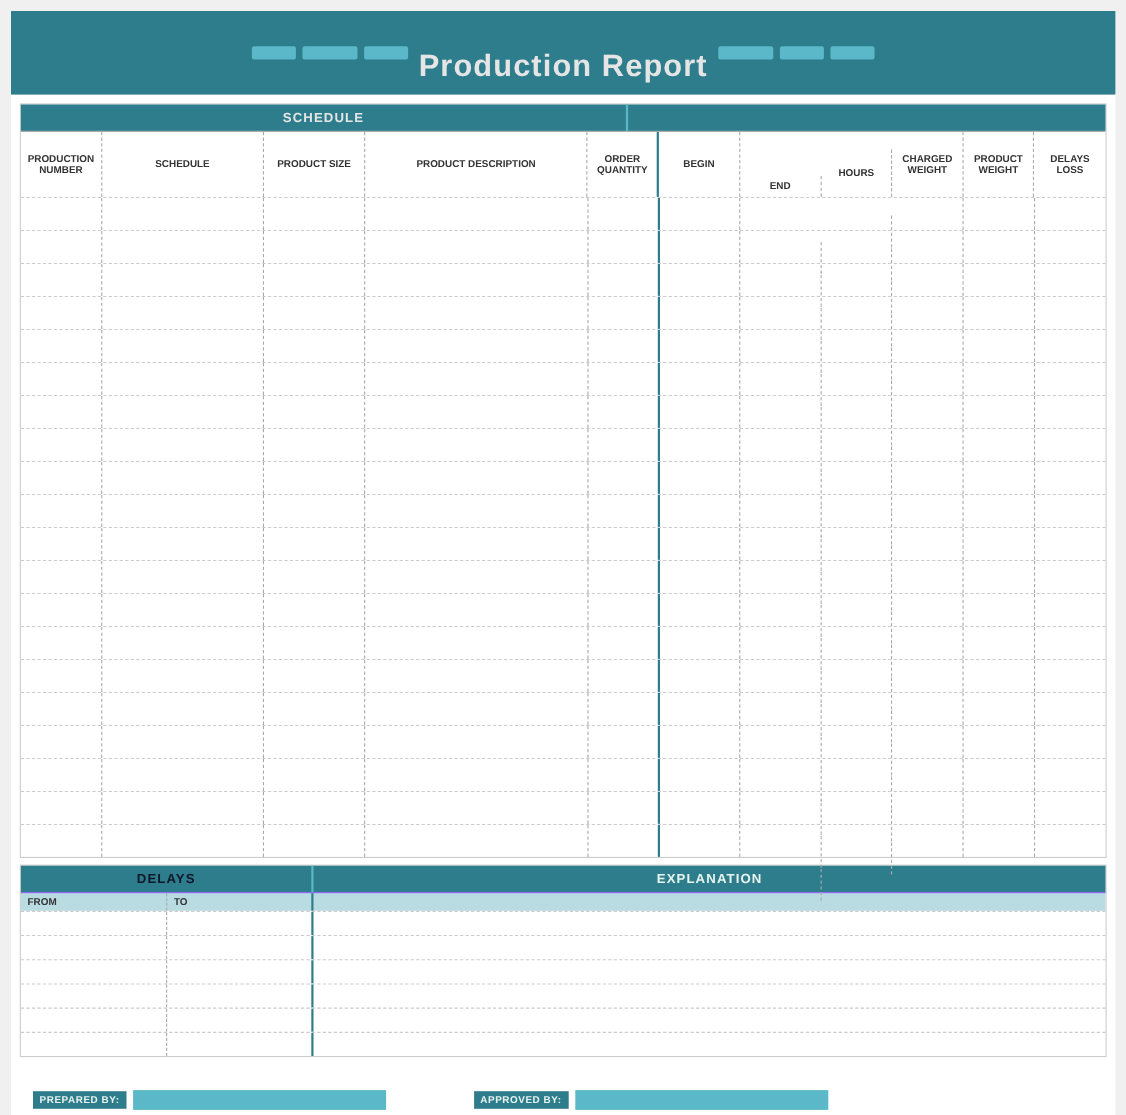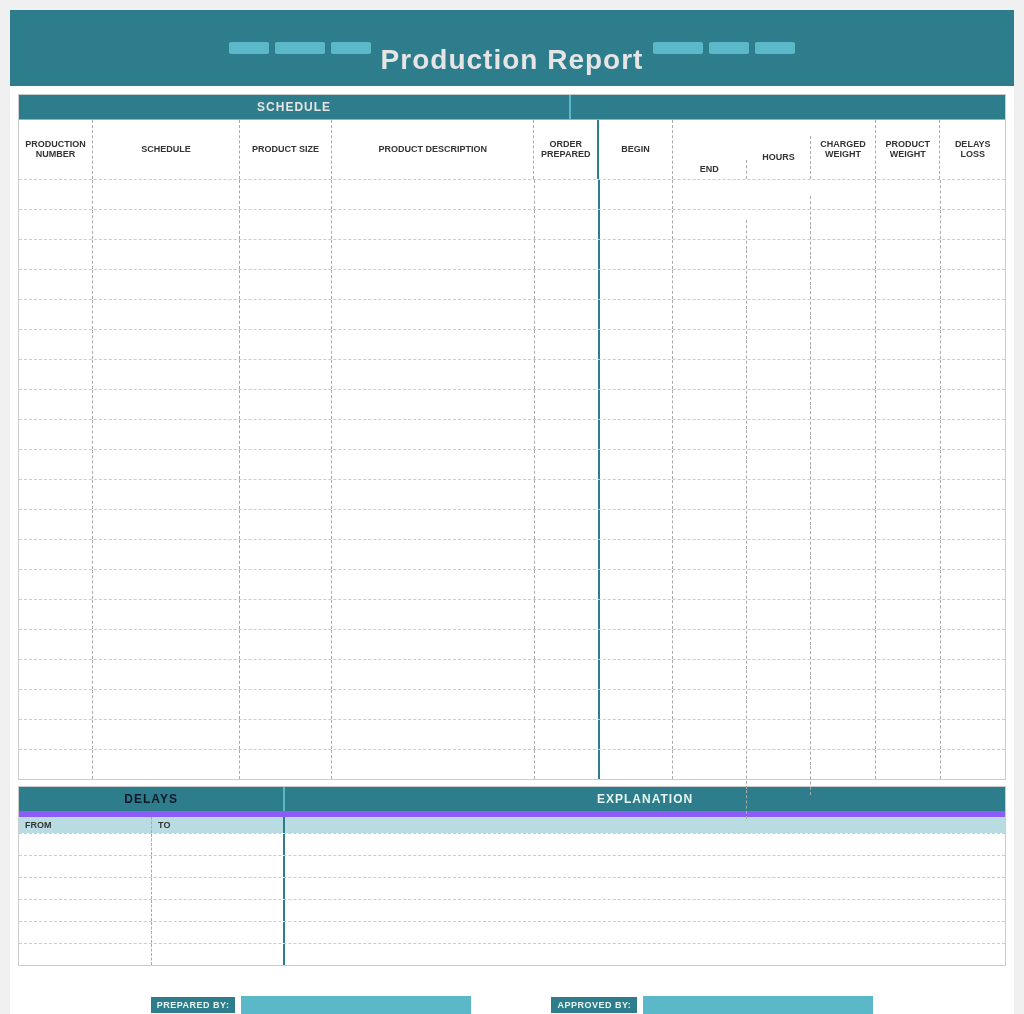--- a/index.html
+++ b/index.html
@@ -147,21 +147,21 @@
       width: 73%;
       text-align: center;
       color: #e8f4f0;
       font-size: 12px;
       font-weight: bold;
       letter-spacing: 1px;
       padding: 5px 0;
     }
     .delays-col-headers {
       display: flex;
-      border-top: 6px solid #8b5cf6;
+      border-top: 1px solid #8b5cf6;
       background: #b8dce2;
     }
     .delays-col-header {
       font-size: 9px;
       font-weight: bold;
       color: #333;
       padding: 3px 6px;
       border-right: 1px dashed #aaa;
       width: 13.5%;
     }
@@ -190,23 +190,23 @@
     }
     .delays-explanation-cell {
       width: 73%;
       height: 100%;
     }
 
     
     .footer {
       margin-top: 30px;
       display: flex;
-      justify-content: center;
+      justify-content: flex-start;
       gap: 80px;
-      padding: 0 32px;
+      padding: 0 20px;
     }
     .signature-block {
       display: flex;
       align-items: center;
       gap: 6px;
     }
     .signature-label {
       background: #2e7d8c;
       color: #e8f4f0;
       font-size: 9px;
@@ -243,21 +243,21 @@
 
     <div class="section-headers">
       <div class="section-schedule">SCHEDULE</div>
     </div>
 
     <div class="col-headers">
       <div class="col-header col-prod-num">PRODUCTION NUMBER</div>
       <div class="col-header col-customer">SCHEDULE</div>
       <div class="col-header col-prod-size">PRODUCT SIZE</div>
       <div class="col-header col-prod-desc">PRODUCT DESCRIPTION</div>
-      <div class="col-header col-order-qty" style="border-right: 2px solid #2e7d8c;">ORDER PREPARED</div>
+      <div class="col-header col-order-qty" style="border-right: 2px solid #2e7d8c;">ORDER QUANTITY</div>
       <div class="col-header col-begin">BEGIN</div>
       <div class="col-header col-end">END</div>
       <div class="col-header col-hours">HOURS</div>
       <div class="col-header col-chg-weight">CHARGED WEIGHT</div>
       <div class="col-header col-prod-weight">PRODUCT WEIGHT</div>
       <div class="col-header col-scrap-loss">DELAYS LOSS</div>
     </div>
 
     <div class="data-rows">
 

